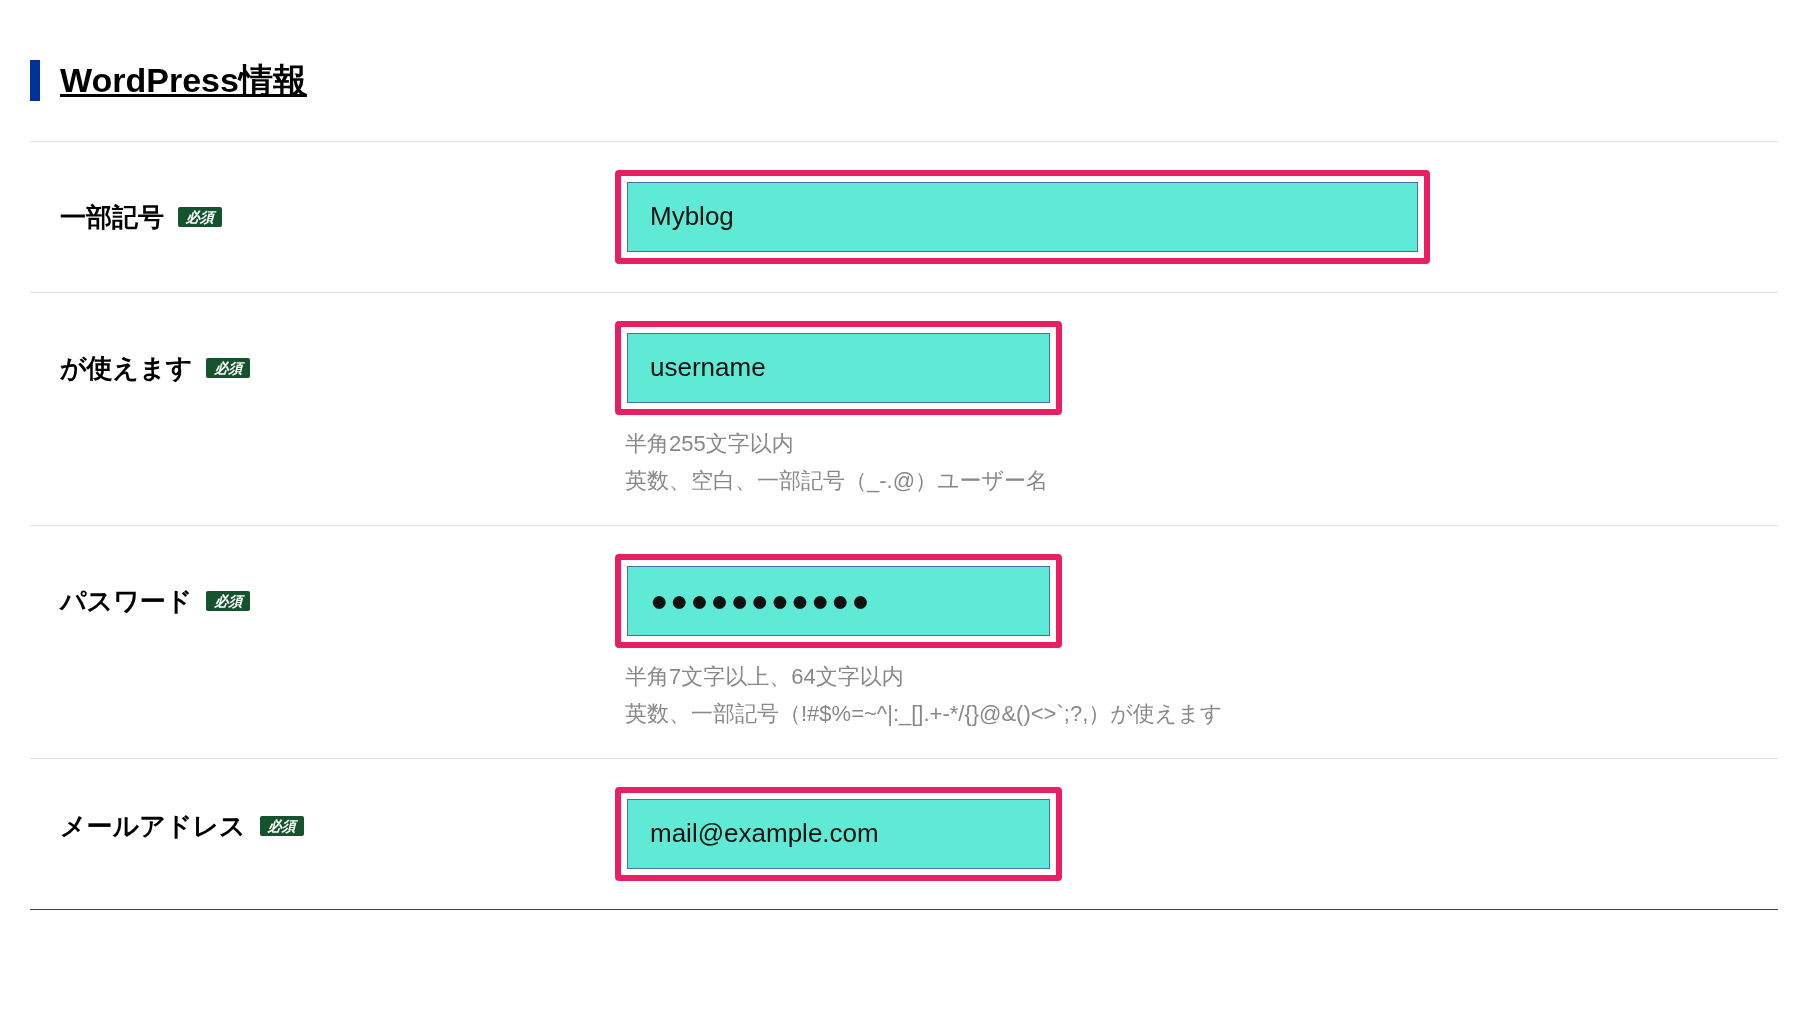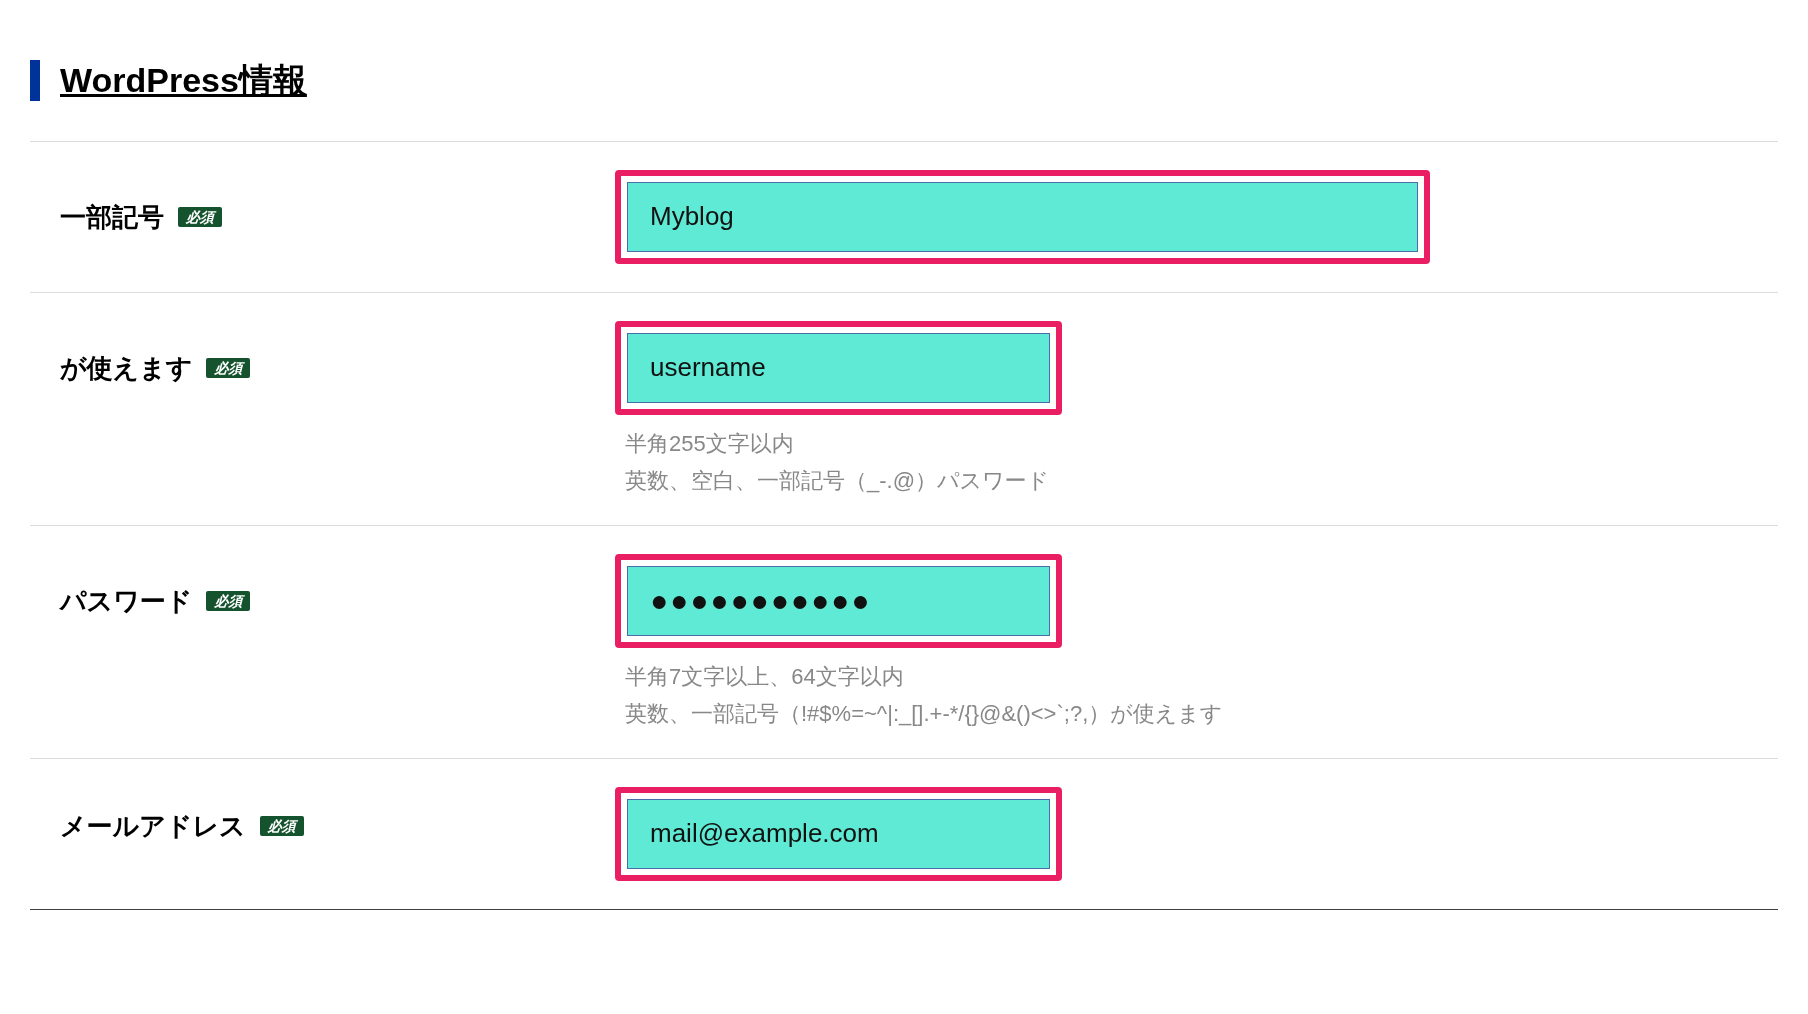--- a/index.html
+++ b/index.html
@@ -122,21 +122,21 @@
 <div class="form-row">
   <div class="label-cell">
     <span class="field-label">が使えます</span>
     <span class="required-badge">必須</span>
   </div>
   <div class="input-cell">
     <span class="highlight-wrap small">
       <input class="text-input" type="text" value="username" style="">
     </span>
     <div class="hint">半角255文字以内</div>
-    <div class="hint" style="margin-top:4px">英数、空白、一部記号（_-.@）パスワード</div>
+    <div class="hint" style="margin-top:4px">英数、空白、一部記号（_-.@）ユーザー名</div>
   </div>
 </div>
 
 <div class="form-row">
   <div class="label-cell">
     <span class="field-label">パスワード</span>
     <span class="required-badge">必須</span>
   </div>
   <div class="input-cell">
     <span class="highlight-wrap small">

